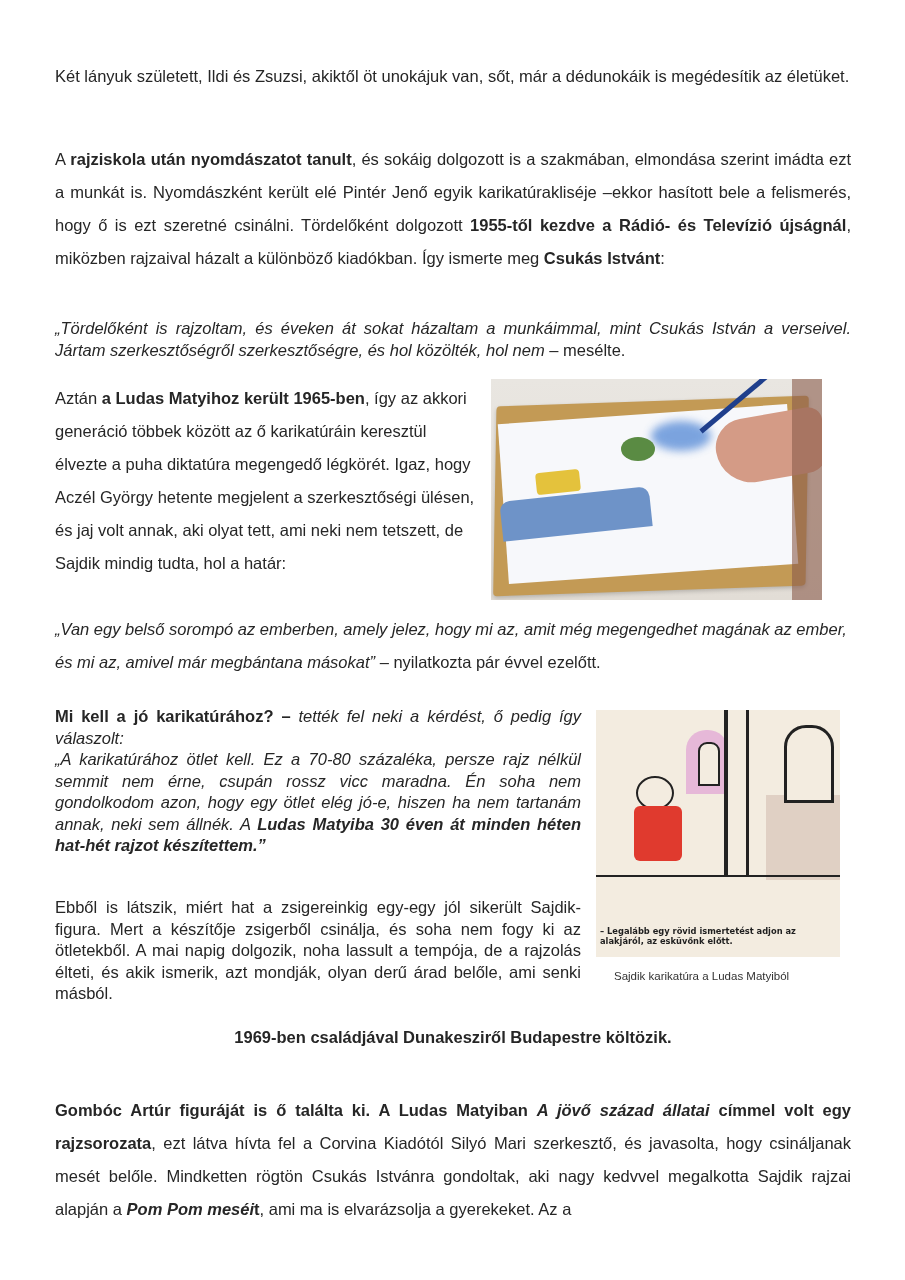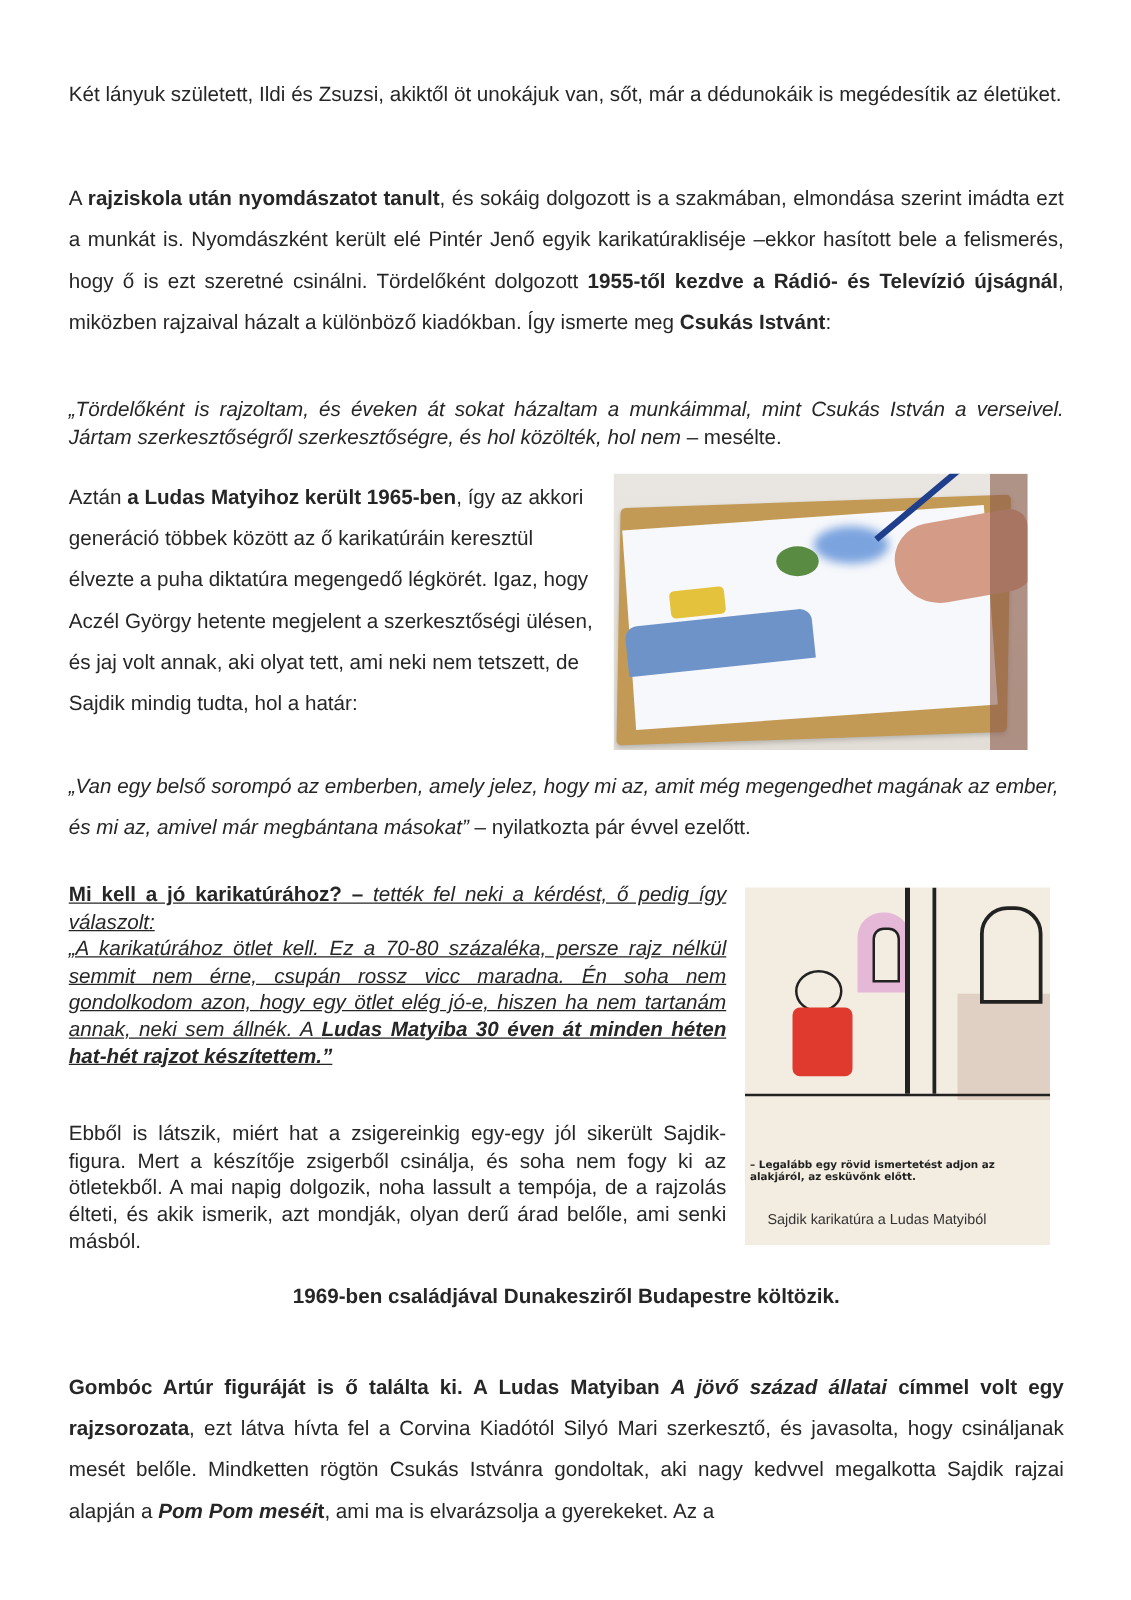--- a/index.html
+++ b/index.html
@@ -38,21 +38,21 @@
       background: #d49b86; border-radius: 40px 20px 30px 50px; transform: rotate(-10deg);
     }
     .photo .pencil {
       position: absolute; left: 210px; top: 50px; width: 100px; height: 5px; background: #1f3f8c;
       transform: rotate(-40deg); transform-origin: left center;
     }
     .photo .shoulder { position:absolute; right: -10px; top: 0; width: 40px; height: 221px; background:#8b5b4b; opacity:.6; }
 
     
     .cartoon {
-      position: absolute; left: 596px; top: 710px; width: 244px; height: 286px;
+      position: absolute; left: 596px; top: 710px; width: 244px; height: 247px;
       background: #f3ece0; overflow: hidden;
     }
     .cartoon .wall { position:absolute; left: 128px; top: 0; width: 4px; height: 165px; background:#222; }
     .cartoon .wall2 { position:absolute; left: 150px; top: 0; width: 3px; height: 165px; background:#222; }
     .cartoon .ground { position:absolute; left: 0; top: 165px; width: 244px; height: 2px; background:#222; }
     .cartoon .window-pink { position:absolute; left: 90px; top: 20px; width: 42px; height: 64px; background:#e6b8d8; border-radius: 20px 20px 0 0; }
     .cartoon .window-pink::after { content:""; position:absolute; left: 12px; top: 12px; width: 18px; height: 40px; border: 2px solid #222; border-radius: 9px 9px 0 0; background:#f3ece0; }
     .cartoon .window-right { position:absolute; left: 188px; top: 15px; width: 44px; height: 72px; border: 3px solid #222; border-radius: 22px 22px 0 0; background:#f3ece0; }
     .cartoon .tower { position:absolute; left: 170px; top: 85px; width: 74px; height: 85px; background:#e0d0c4; }
     .cartoon .knight { position:absolute; left: 38px; top: 96px; width: 48px; height: 55px; background:#e03a2e; border-radius: 6px; }
@@ -93,21 +93,21 @@
   <div class="bridge"></div>
   <div class="pencil"></div>
   <div class="hand"></div>
   <div class="shoulder"></div>
 </div>
 
 <p class="p lh33" style="top:613px;">
   <i>„Van egy belső sorompó az emberben, amely jelez, hogy mi az, amit még megengedhet magának az ember, és mi az, amivel már megbántana másokat”</i><span> – nyilatkozta pár évvel ezelőtt.</span>
 </p>
 
-<p class="p lh21 justify" style="top:706px; width:526px;text-decoration:underline;">
+<p class="p lh21 justify" style="top:706px; width:526px;">
   <b>Mi kell a jó karikatúrához? – </b><i>tették fel neki a kérdést, ő pedig így válaszolt:</i><br>
   <i>„A karikatúrához ötlet kell. Ez a 70-80 százaléka, persze rajz nélkül semmit nem érne, csupán rossz vicc maradna. Én soha nem gondolkodom azon, hogy egy ötlet elég jó-e, hiszen ha nem tartanám annak, neki sem állnék. A </i><b><i>Ludas Matyiba 30 éven át minden héten hat-hét rajzot készítettem.”</i></b>
 </p>
 
 <p class="p lh21 justify" style="top:877px; width:526px;margin-top:20px;">
   <span>Ebből is látszik, miért hat a zsigereinkig egy-egy jól sikerült Sajdik-figura. Mert a készítője zsigerből csinálja, és soha nem fogy ki az ötletekből. A mai napig dolgozik, noha lassult a tempója, de a rajzolás élteti, és akik ismerik, azt mondják, olyan derű árad belőle, ami senki másból.</span>
 </p>
 
 <div class="cartoon">
   <div class="window-pink"></div>

